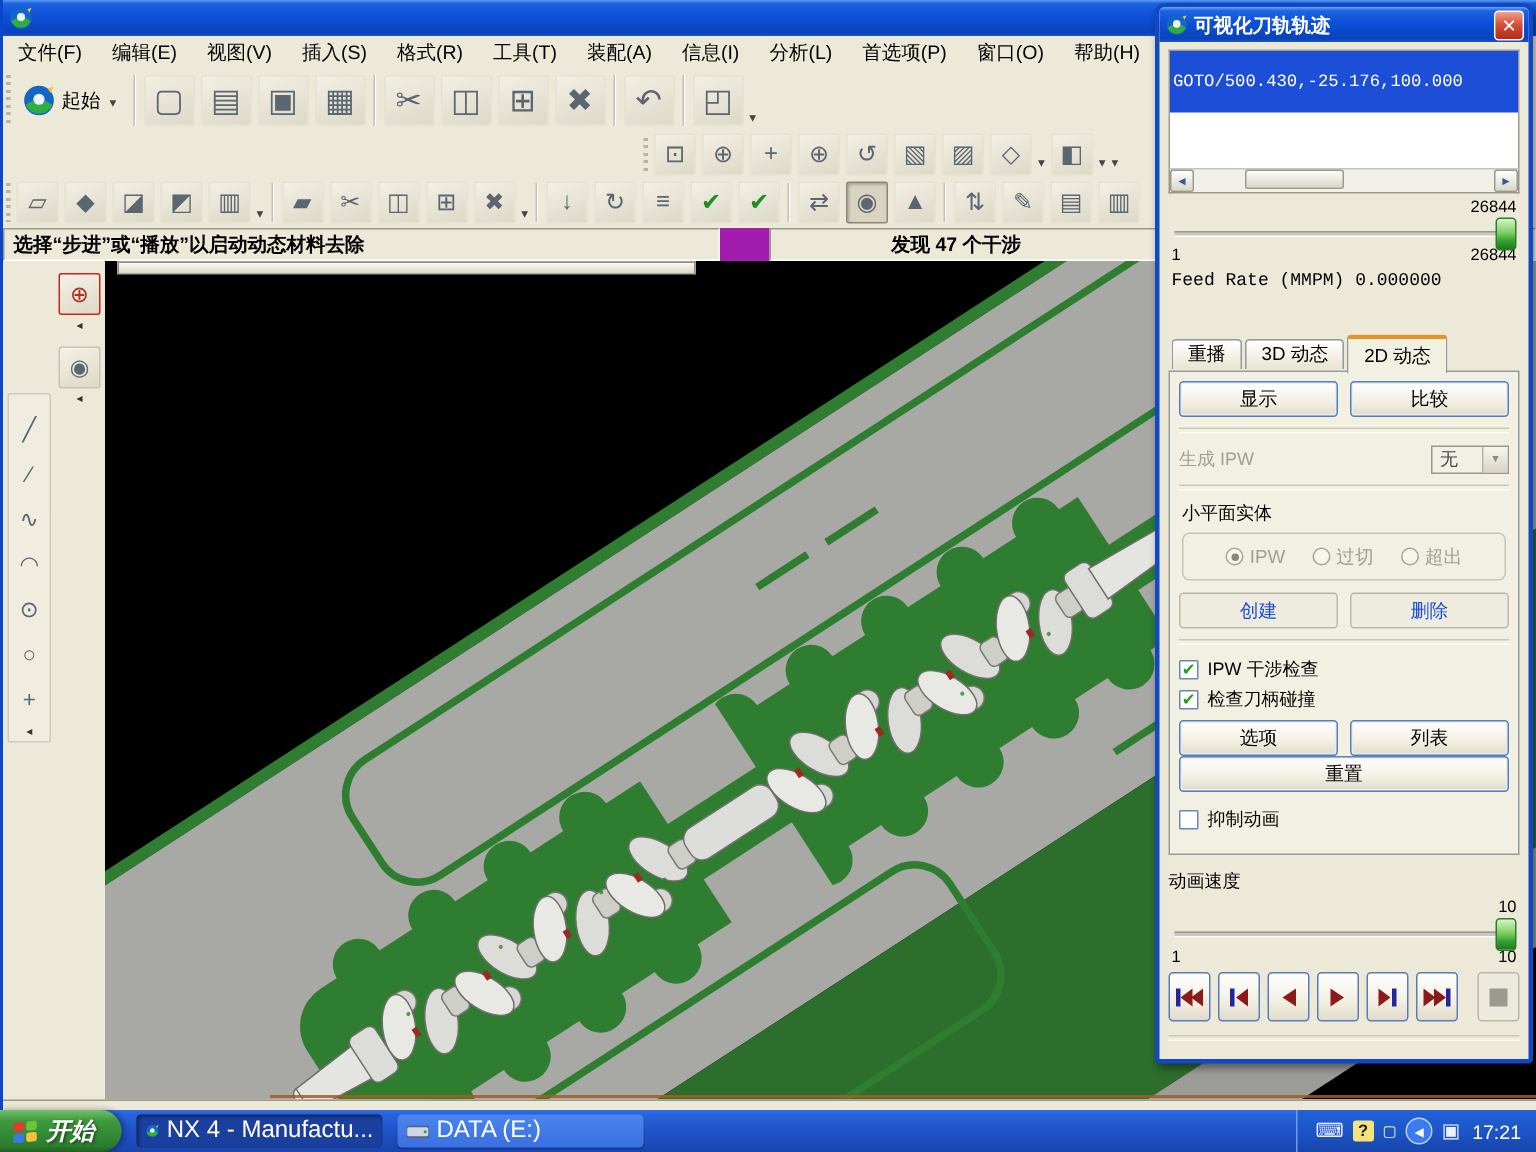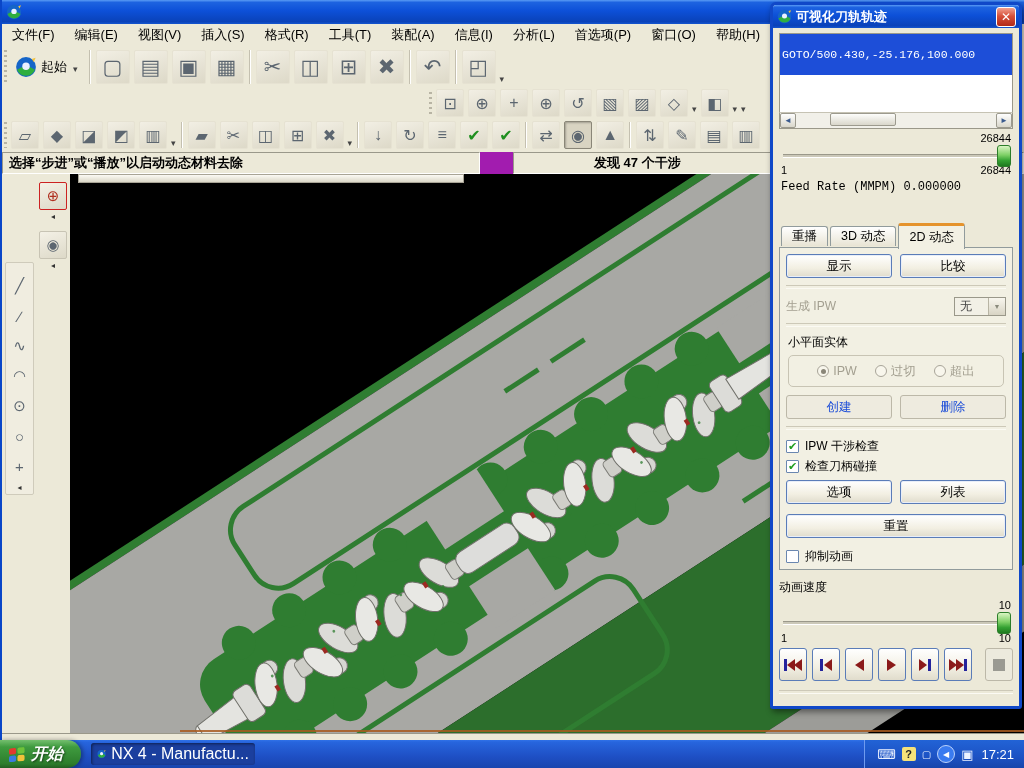--- a/index.html
+++ b/index.html
@@ -440,21 +440,21 @@
         <span>IPW 干涉检查</span>
       </div>
       <div class="chkrow">
         <span class="chk">✔</span>
         <span>检查刀柄碰撞</span>
       </div>
       <div class="btnrow" style="margin-top:4px;">
         <div class="xpbtn">选项</div>
         <div class="xpbtn">列表</div>
       </div>
-      <div class="btnrow" style="margin-top:10px;text-align:right;">
+      <div class="btnrow" style="margin-top:0;text-align:right;">
         <div class="xpbtn">重置</div>
       </div>
       <div class="chkrow" style="margin-top:9px;">
         <span class="chk"></span>
         <span>抑制动画</span>
       </div>
     </div>
 
     <div style="margin-top:9px;">动画速度</div>
     <div class="rightnum">10</div>
@@ -520,20 +520,27 @@
     <svg width="18" height="16">
         <use href="#winflag"></use>
       </svg>
     <span>开始</span>
   </div>
   <div class="taskbtn active">
     <svg width="14" height="14">
         <use href="#nxlogo"></use>
       </svg>
     <span>NX 4 - Manufactu...</span>
+  </div>
+  <div class="taskbtn">
+    <svg width="15" height="12">
+      <rect x="0" y="3" width="15" height="7" rx="1.5" fill="#cfd6e4" stroke="#5a6070"></rect>
+      <circle cx="12.5" cy="6.5" r="1" fill="#3a9a3a"></circle>
+    </svg>
+    <span>DATA (E:)</span>
   </div>
   <div id="tray">
     <span class="trayicn">⌨</span>
     <span class="trayhelp">?</span>
     <span class="trayicn" style="font-size:10px">▢</span>
     <span class="chevcircle">◀</span>
     <span class="trayicn">▣</span>
     <span id="clock">17:21</span>
   </div>
 </div>

